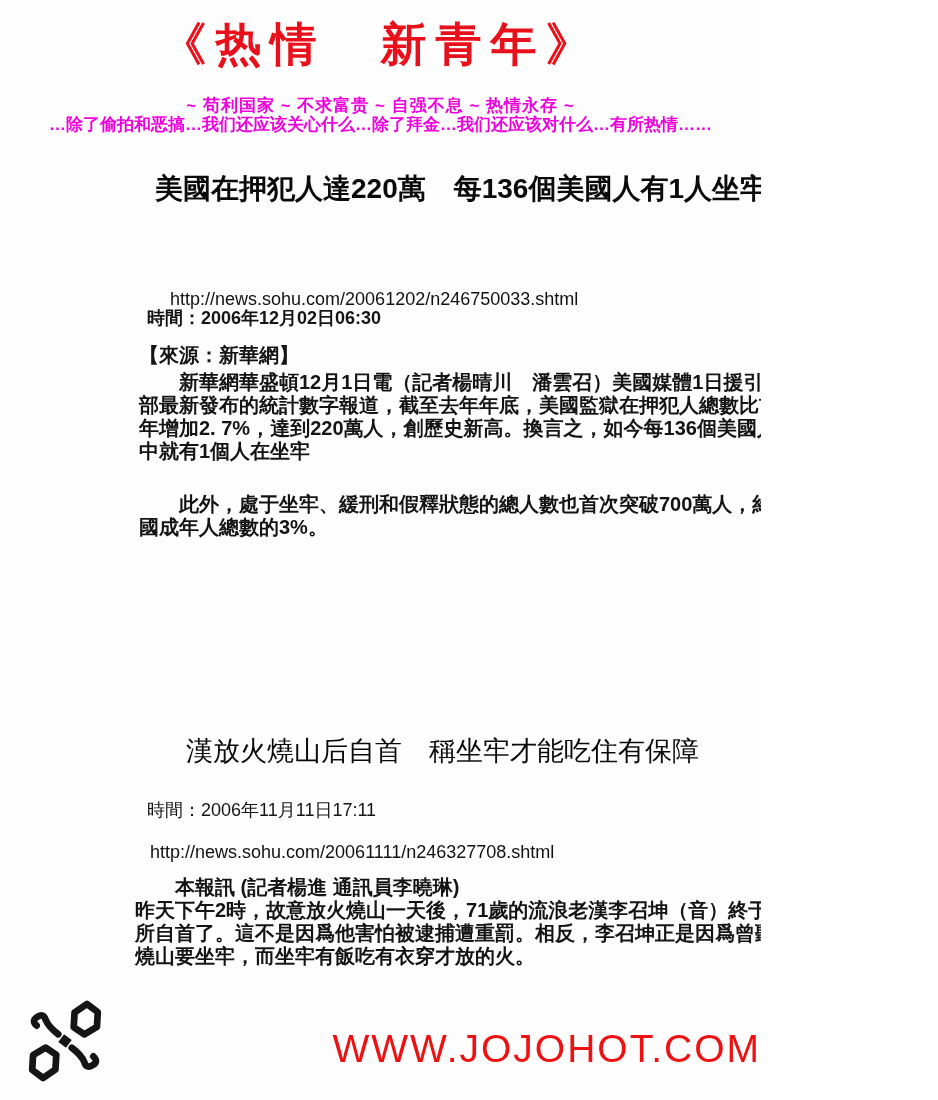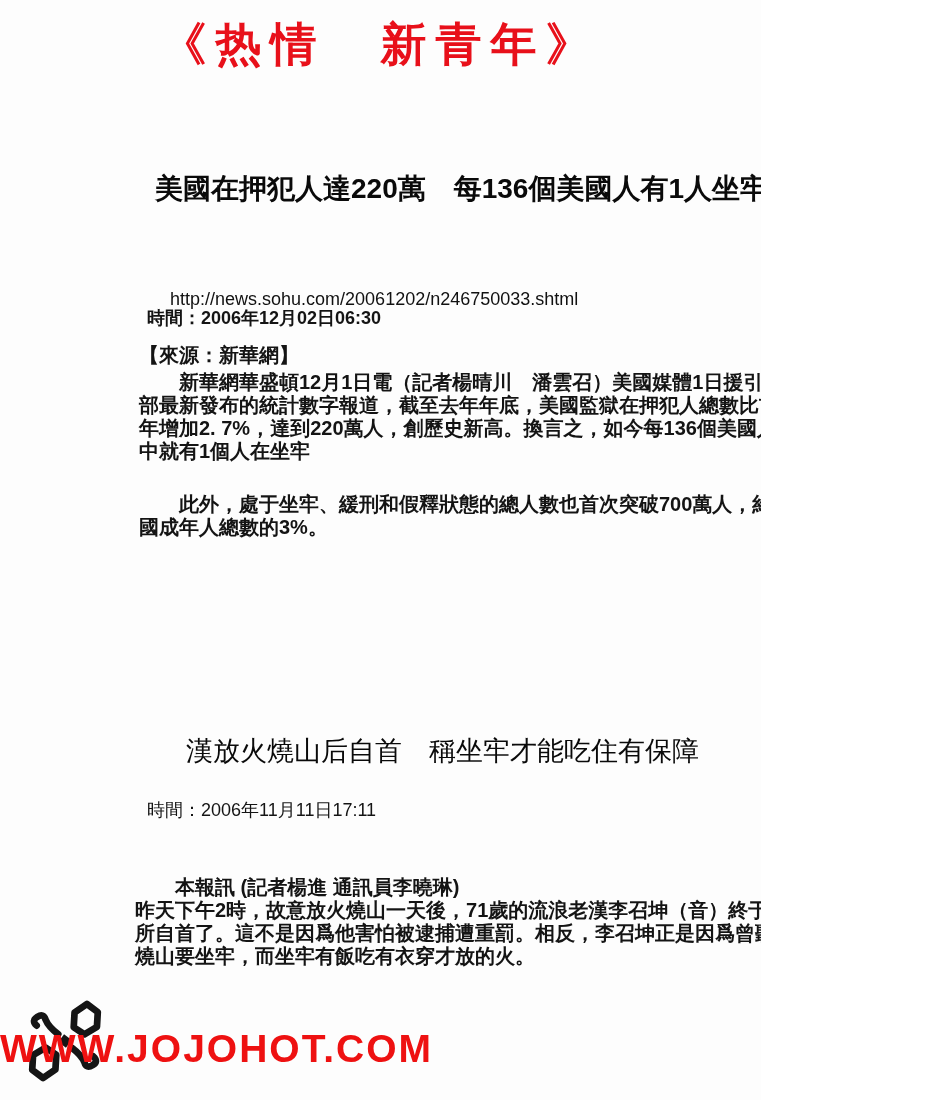--- a/index.html
+++ b/index.html
@@ -72,44 +72,47 @@
     transform:scaleX(1.35); transform-origin:center top;
   }
 
   
   .ornament { position:absolute; width:96px; height:96px; }
   .ornament-left  { left:17px;  top:993px; transform:rotate(-8deg); }
   .ornament-right { left:839px; top:993px; transform:rotate(4deg); }
 
   
   .footer-url {
-    position:absolute; left:0; top:1027px; width:100%; text-align:left;
-    font-size:39px; font-weight:bold; color:#ee1111; letter-spacing:2px;
+    position:absolute; left:0; top:1027px; width:100%; text-align:right;
+    font-size:39px; font-weight:normal; color:#ee1111; letter-spacing:2px;
     text-decoration:none; display:block;
   }
 </style>
 </head>
 <body>
 
 <div class="page">
 
   <div class="masthead-title">《热情　新青年》</div>
+  <div class="slogan slogan-1">~ 苟利国家 ~ 不求富贵 ~ 自强不息 ~ 热情永存 ~</div>
+  <div class="slogan slogan-2">…除了偷拍和恶搞…我们还应该关心什么…除了拜金…我们还应该对什么…有所热情……</div>
 
   <div class="a1-headline">美國在押犯人達220萬　每136個美國人有1人坐牢</div>
   <a class="a1-url">http://news.sohu.com/20061202/n246750033.shtml</a>
   <div class="a1-time">時間：2006年12月02日06:30</div>
   <div class="a1-body">
     <p>【來源：新華網】</p>
     <p>　　新華網華盛頓12月1日電（記者楊晴川　潘雲召）美國媒體1日援引司法部最新發布的統計數字報道，截至去年年底，美國監獄在押犯人總數比前一年增加2. 7%，達到220萬人，創歷史新高。換言之，如今每136個美國人當中就有1個人在坐牢</p>
     <p class="gap-lg">　　此外，處于坐牢、緩刑和假釋狀態的總人數也首次突破700萬人，約占全國成年人總數的3%。</p>
   </div>
 
 
   <div class="a2-headline">漢放火燒山后自首　稱坐牢才能吃住有保障</div>
   <div class="a2-time">時間：2006年11月11日17:11</div>
+  <a class="a2-url">http://news.sohu.com/20061111/n246327708.shtml</a>
   <div class="a2-body">
     <p>　　本報訊 (記者楊進 通訊員李曉琳)</p>
     <p>昨天下午2時，故意放火燒山一天後，71歲的流浪老漢李召坤（音）終于到派出所自首了。這不是因爲他害怕被逮捕遭重罰。相反，李召坤正是因爲曾聽說放火燒山要坐牢，而坐牢有飯吃有衣穿才放的火。</p>
   </div>
 
   <div class="v-text v-outer">熱情領域！凝聚熱情！不為爭名奪利！我要自強不息！</div>
   <div class="v-text v-inner">如此經典的漫畫！還是拿在手中才更有感覺！</div>
 
   <svg class="ornament ornament-left" viewBox="0 0 100 100">
     <g stroke="#151515" fill="none" stroke-width="7" stroke-linejoin="round" stroke-linecap="round">

